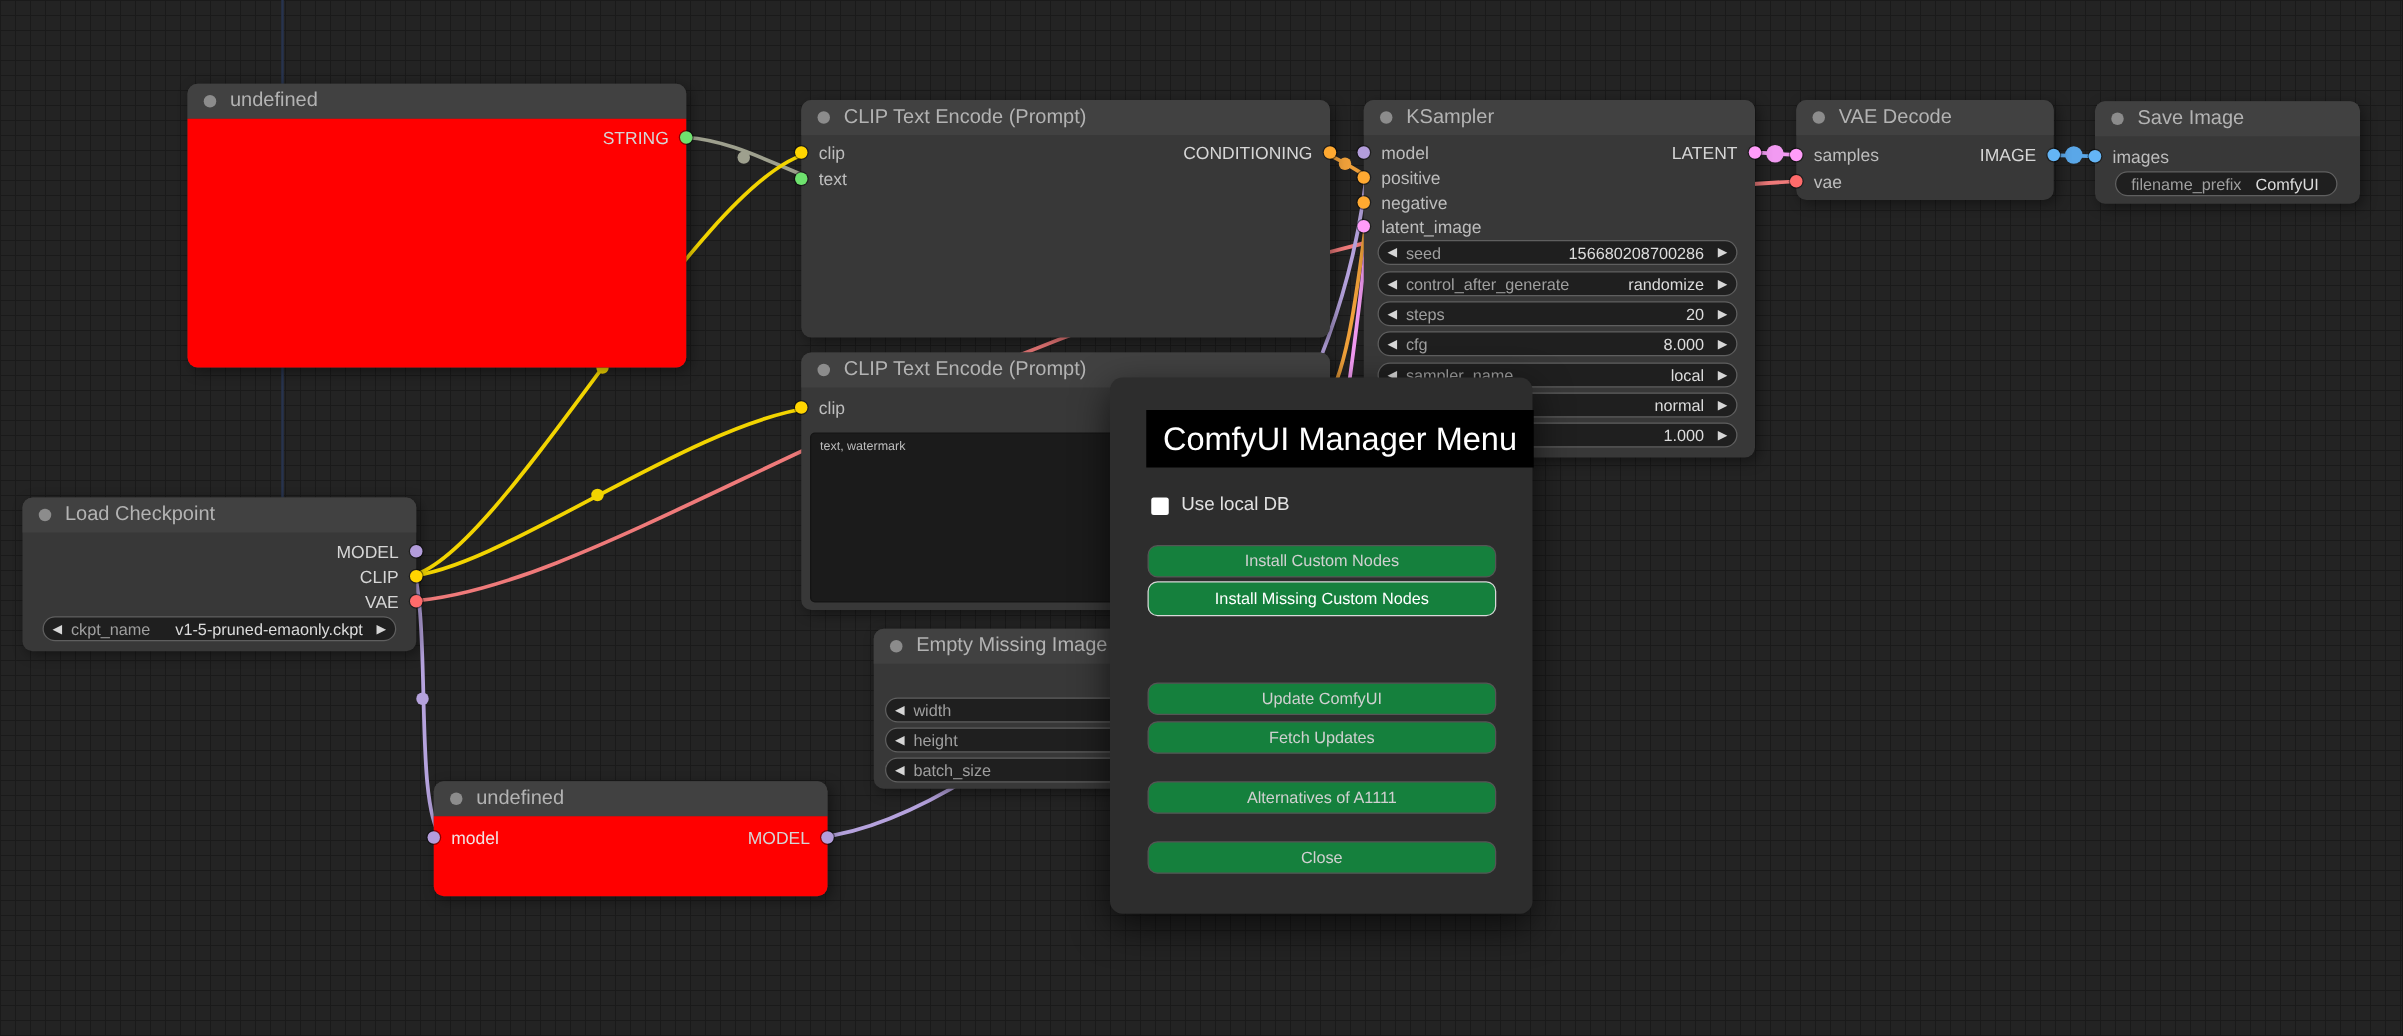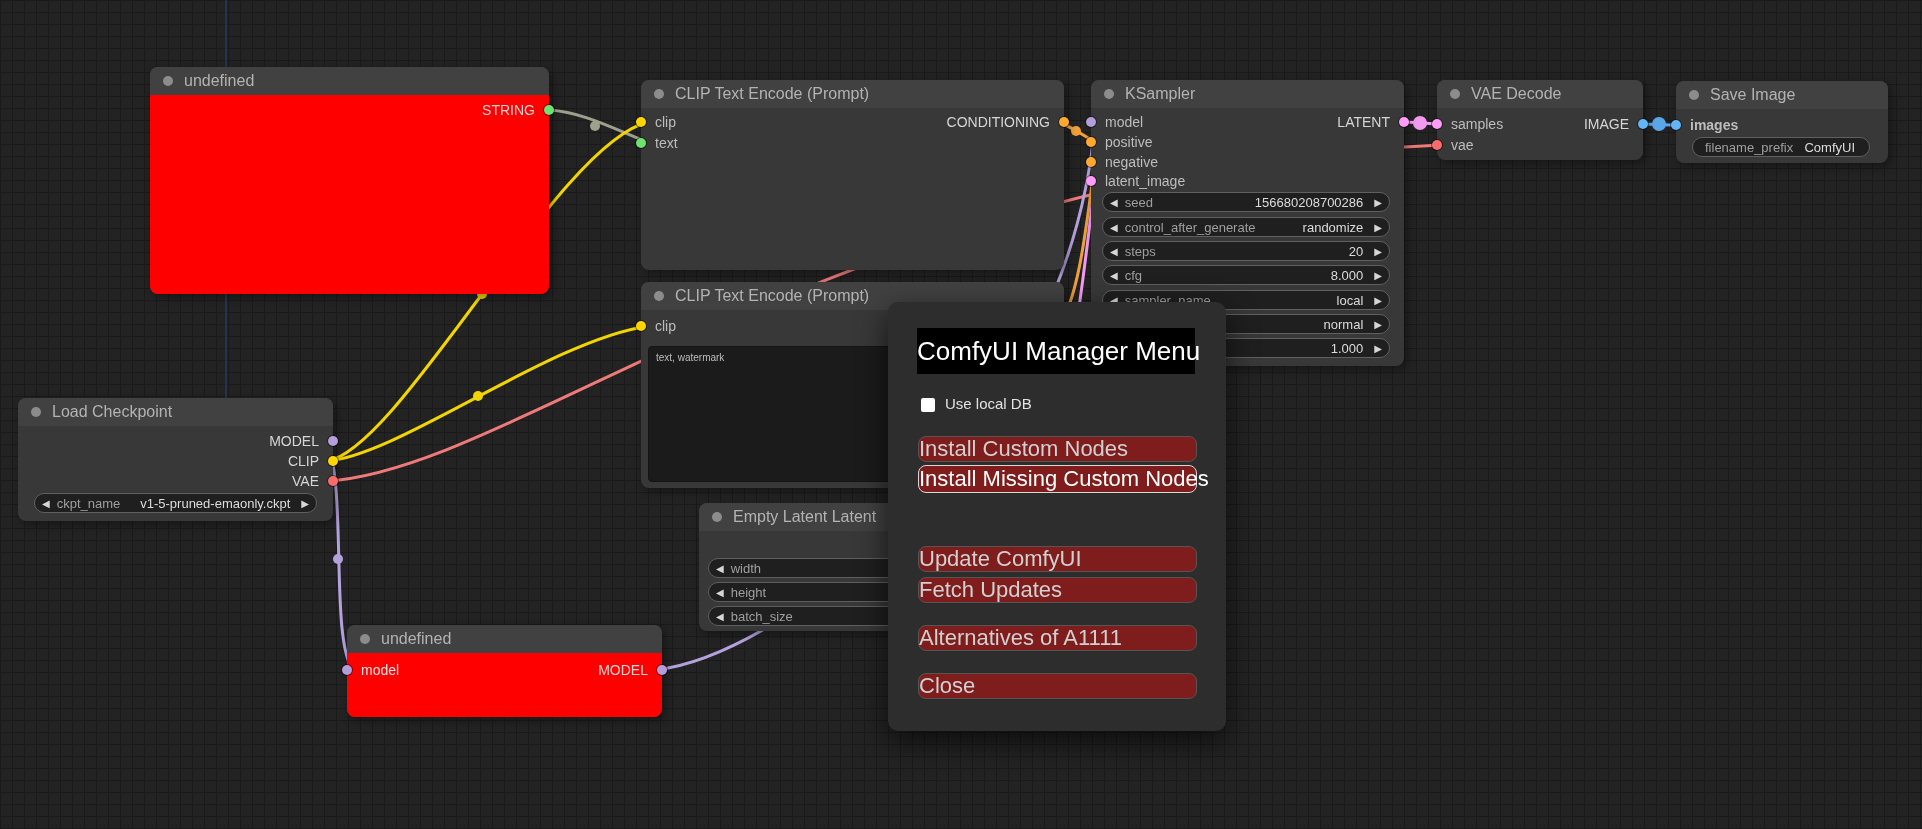--- a/index.html
+++ b/index.html
@@ -33,28 +33,28 @@
         border:1px solid #5f5f5f;border-radius:11px;box-sizing:border-box;
         font-size:13px;color:#9f9f9f;overflow:hidden;}
   .warrow{color:#d6d6d6;font-size:10px;padding:0 7px;cursor:pointer;}
   .wlabel{white-space:nowrap;}
   .wvalue{flex:1;text-align:right;color:#dcdcdc;white-space:nowrap;padding-right:4px;}
   .prompt-box{position:absolute;background:#1b1b1b;border:1px solid #141414;border-radius:4px;
         color:#bdbdbd;font-size:10px;padding:5px 7px;box-sizing:border-box;}
   
   .dialog{position:absolute;left:888px;top:302px;width:338px;height:429px;z-index:3;
         background:#2d2d2d;border-radius:10px;box-shadow:0 10px 30px rgba(0,0,0,.65);}
-  .dialog-title{position:absolute;left:29px;top:26px;width:278px;height:46px;background:#000;
+  .dialog-title{position:absolute;left:29px;top:26px;width:310px;height:46px;background:#000;
         color:#fff;font-size:26px;line-height:46px;text-align:center;white-space:nowrap;}
   .cb-row{position:absolute;left:33px;top:93px;display:flex;align-items:flex-end;}
   .checkbox{width:14px;height:14px;background:#fff;border-radius:2px;margin-right:10px;}
   .cb-label{color:#e2e2e2;font-size:15px;}
-  .btn{position:absolute;left:30px;width:277px;height:24px;background:#7f1d1d;
-        border:1px solid #555;border-radius:8px;color:#d0d0d0;font-size:22px;
-        line-height:24px;box-sizing:content-box;cursor:pointer;white-space:nowrap;}
+  .btn{position:absolute;left:30px;width:277px;height:24px;background:#15803d;
+        border:1px solid #555;border-radius:8px;color:#d0d0d0;font-size:13px;
+        text-align:center;line-height:24px;box-sizing:content-box;cursor:pointer;white-space:nowrap;}
   .btn.highlighted{border-color:#d8d8d8;color:#fff;height:26px;line-height:26px;}
 </style>
 </head>
 <body>
 
 <div class="canvas">
 
   <div class="axis-line"></div>
 
   <svg class="wires" width="1922" height="829">
@@ -139,21 +139,21 @@
     </div>
     <div class="widget" style="left:16px;top:95px;width:283px;">
       <span class="warrow">◀</span>
       <span class="wlabel">ckpt_name</span>
       <span class="wvalue">v1-5-pruned-emaonly.ckpt</span>
       <span class="warrow">▶</span>
     </div>
   </div>
 
   <div class="node" style="left:699px;top:503px;width:300px;height:128px;">
-    <div class="node-title"><span class="tdot"></span><span>Empty Latent Latent</span></div>
+    <div class="node-title"><span class="tdot"></span><span>Empty Missing Image</span></div>
     <div class="widget" style="left:9px;top:55px;width:282px;">
       <span class="warrow">◀</span>
       <span class="wlabel">width</span>
       <span class="wvalue"></span>
     </div>
     <div class="widget" style="left:9px;top:79px;width:282px;">
       <span class="warrow">◀</span>
       <span class="wlabel">height</span>
       <span class="wvalue"></span>
     </div>
@@ -241,21 +241,21 @@
       <span>vae</span>
     </div>
     <div class="slot out" style="top:35px;">
       <span>IMAGE</span>
       <span class="sdot" style="background:#64b5f6;"></span>
     </div>
   </div>
 
   <div class="node" style="left:1676px;top:81px;width:212px;height:82px;">
     <div class="node-title"><span class="tdot"></span><span>Save Image</span></div>
-    <div class="slot in" style="top:35px;font-weight:bold;">
+    <div class="slot in" style="top:35px;">
       <span class="sdot" style="background:#64b5f6;"></span>
       <span>images</span>
     </div>
     <div class="widget" style="left:16px;top:56px;width:178px;">
       <span class="wlabel" style="padding-left:12px;">filename_prefix</span>
       <span class="wvalue" style="padding-right:14px;">ComfyUI</span>
     </div>
   </div>
 
   <div class="node" style="left:347px;top:625px;width:315px;height:92px;">

